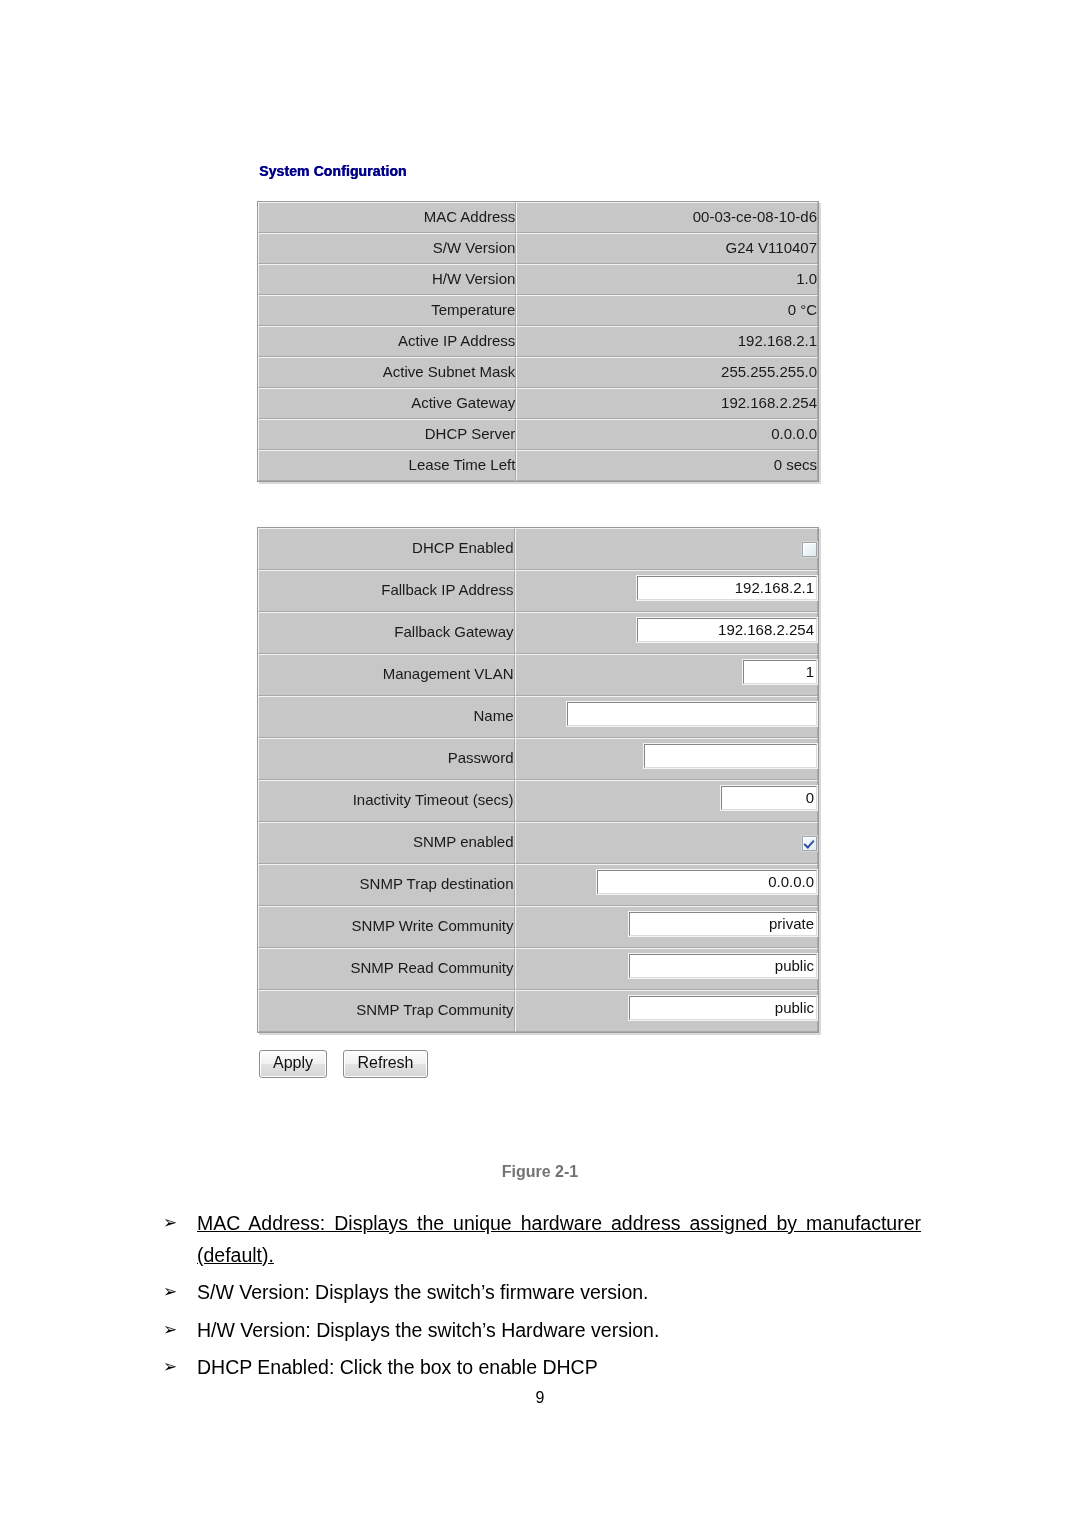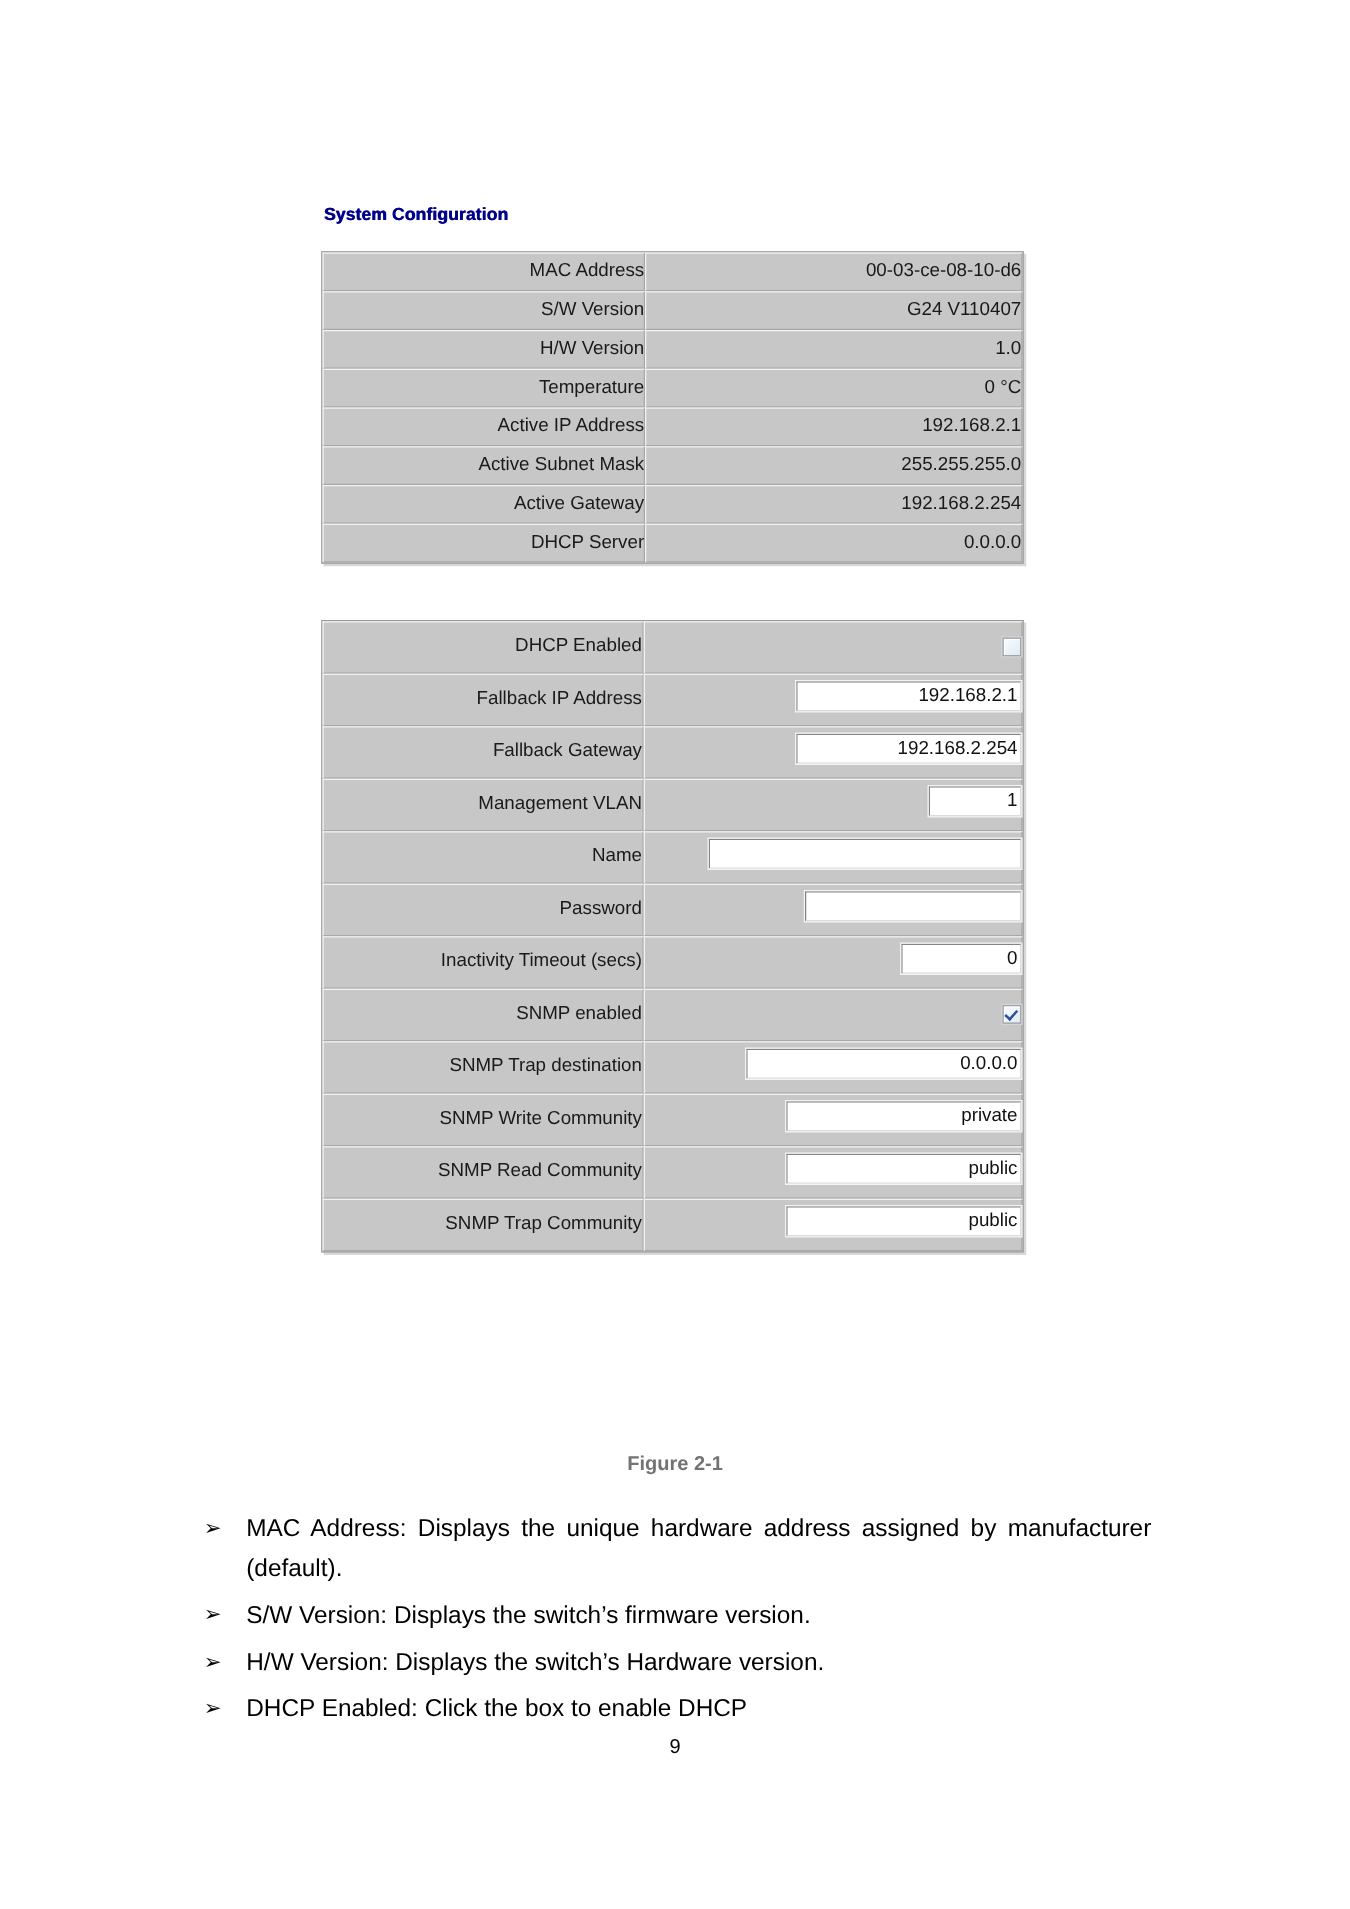--- a/index.html
+++ b/index.html
@@ -164,21 +164,21 @@
     line-height: 1.62;
   }
   .blt .arw {
     position: absolute;
     left: 0;
     top: 0;
     font-size: 17px;
     line-height: 1.75;
   }
   .blt.justify { text-align: justify; }
-  .blt.justify > .txt { display: block; }
+  .blt.justify > .txt { display: block; text-decoration: underline; }
 
   .page-num {
     position: absolute;
     left: 0;
     right: 0;
     top: 1389px;
     text-align: center;
     font-size: 16px;
     color: #000;
   }
@@ -217,20 +217,24 @@
         <td class="val">255.255.255.0</td>
       </tr>
       <tr>
         <td class="lbl">Active Gateway</td>
         <td class="val">192.168.2.254</td>
       </tr>
       <tr>
         <td class="lbl">DHCP Server</td>
         <td class="val">0.0.0.0</td>
       </tr>
+      <tr>
+        <td class="lbl">Lease Time Left</td>
+        <td class="val">0 secs</td>
+      </tr>
     </tbody>
   </table>
 
   <div style="height:45px"></div>
 
   <table class="cfg-table form-table">
     <tbody>
       <tr>
         <td class="lbl">DHCP Enabled</td>
         <td class="val">
@@ -299,20 +303,24 @@
       </tr>
       <tr>
         <td class="lbl">SNMP Trap Community</td>
         <td class="val">
           <span class="tin w-comm">public</span>
         </td>
       </tr>
     </tbody>
   </table>
 
+  <div class="btn-row">
+    <span class="btn">Apply</span>
+    <span class="btn">Refresh</span>
+  </div>
 
 </div>
 
 <div class="fig-caption">Figure 2-1</div>
 
 <div class="bullets">
   <div class="blt justify">
     <span class="arw">➢</span>
     <span class="txt">MAC Address: Displays the unique hardware address assigned by manufacturer (default).</span>
   </div>

